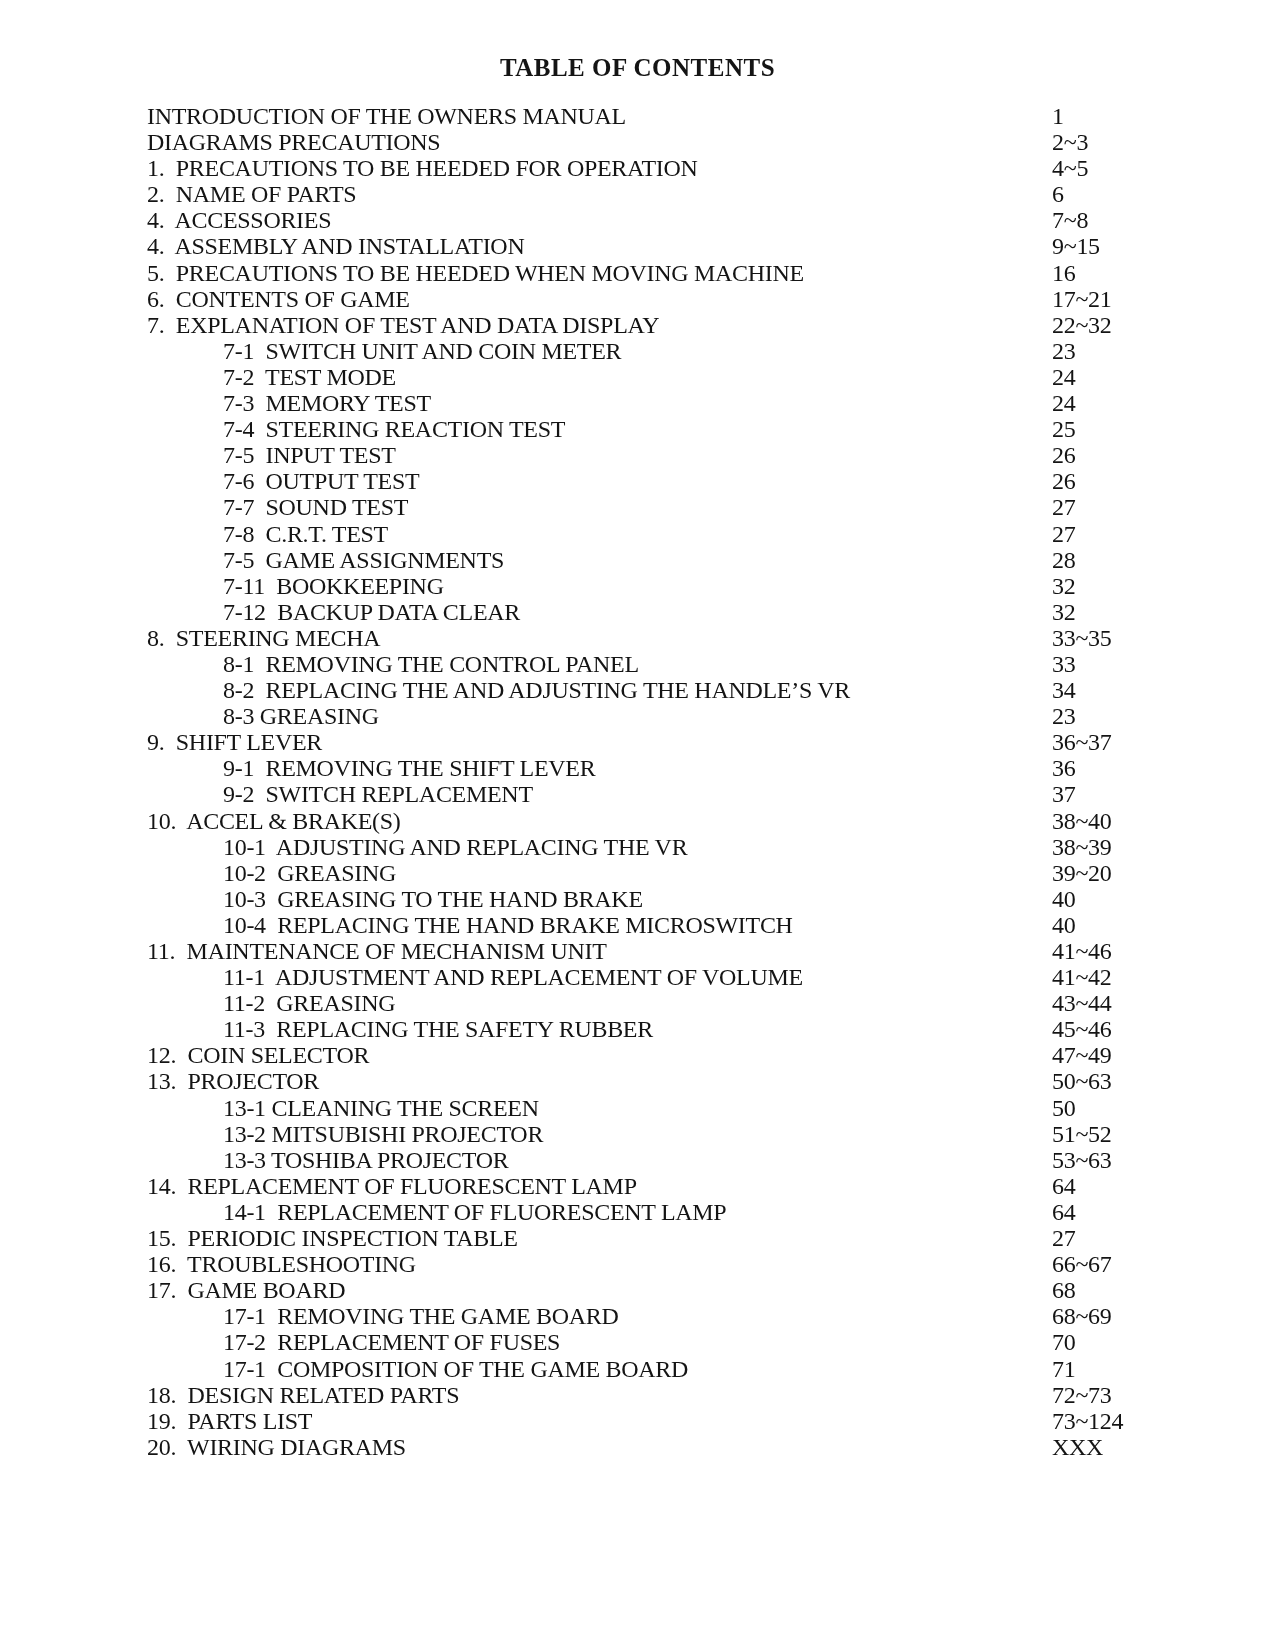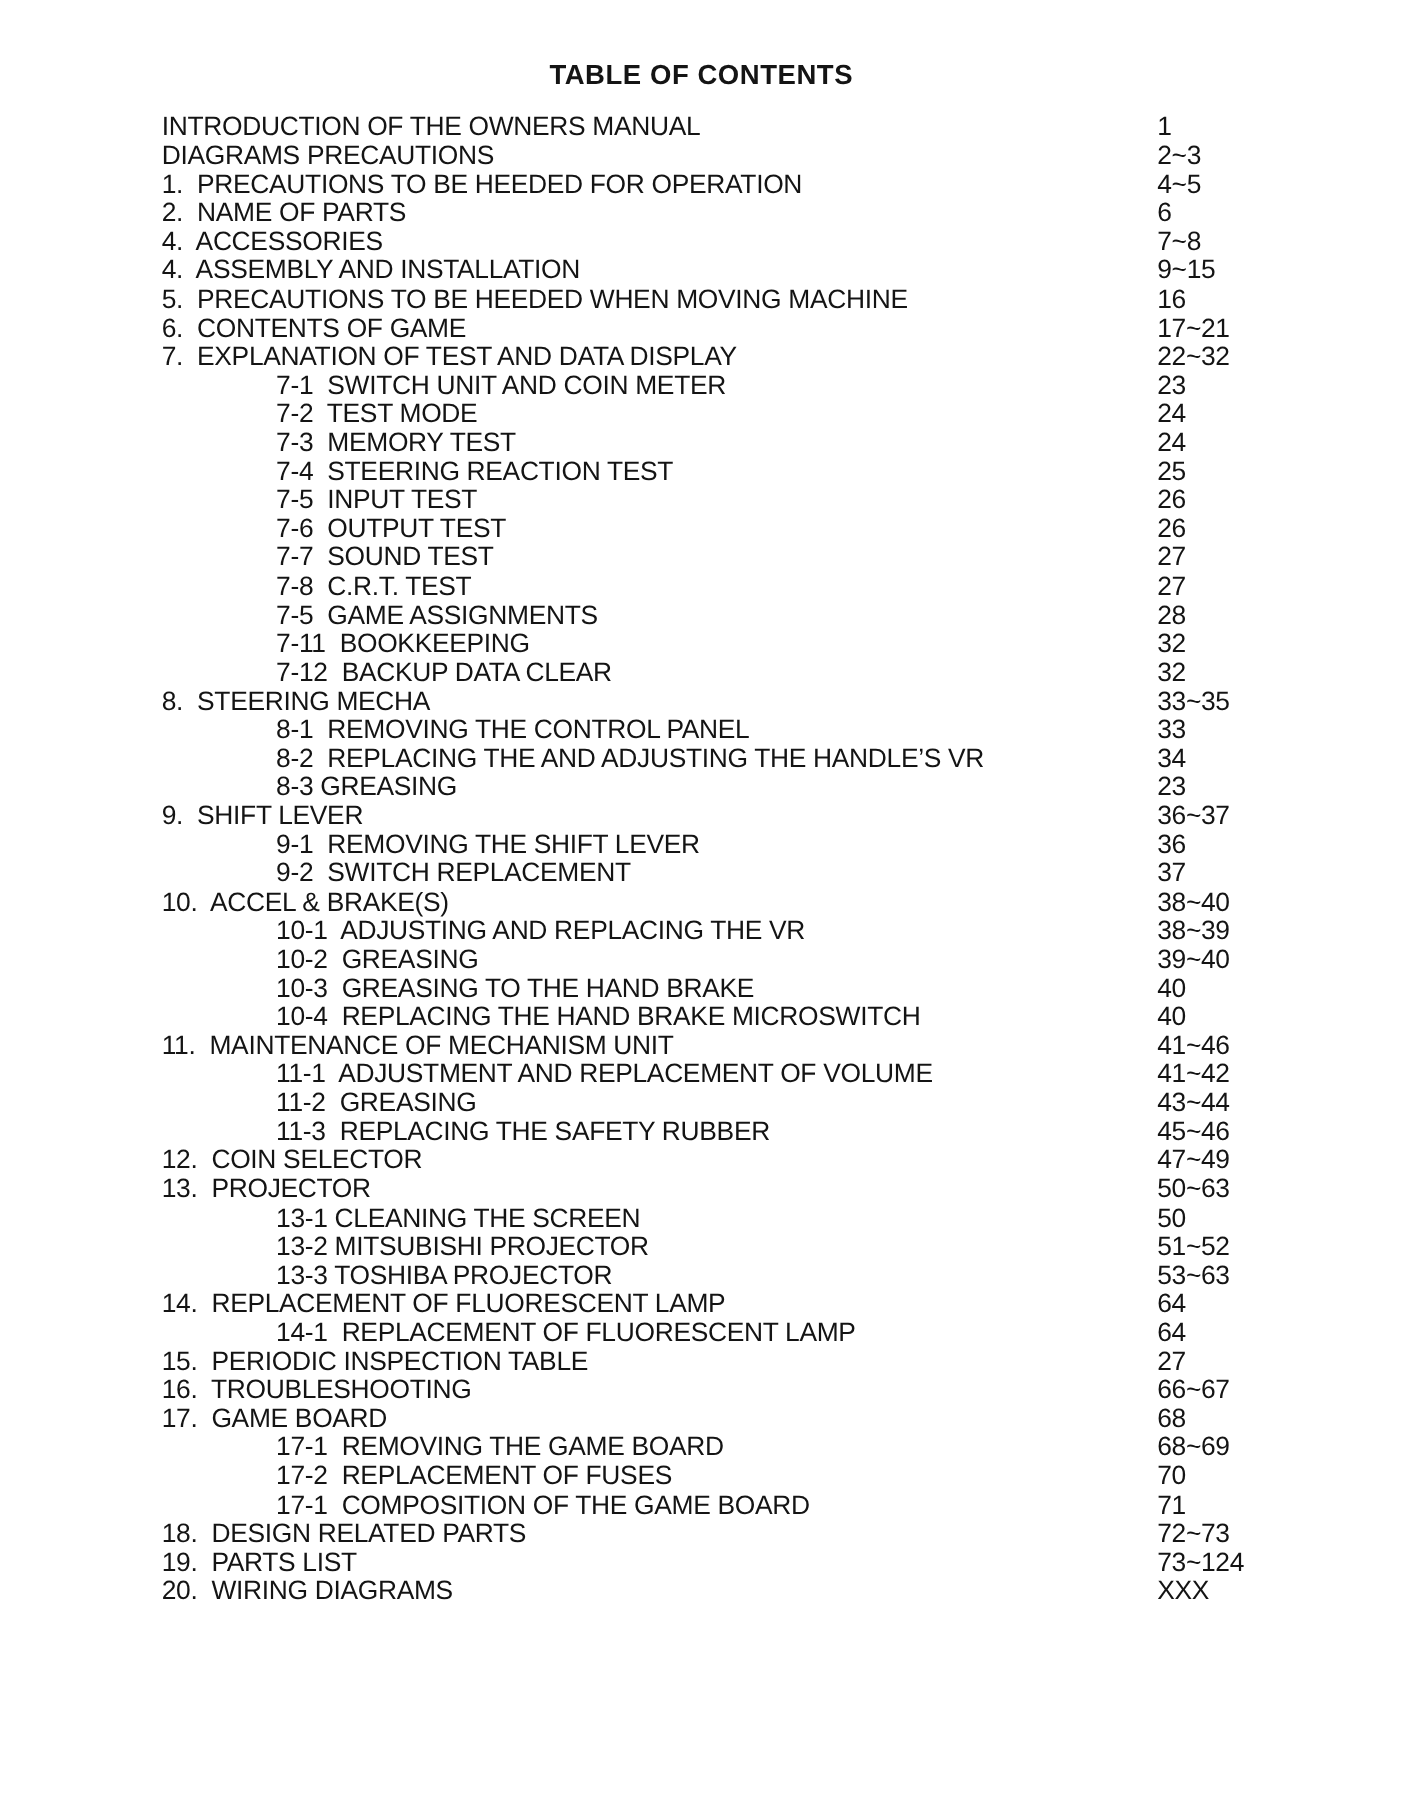--- a/index.html
+++ b/index.html
@@ -6,21 +6,21 @@
     margin: 0;
     padding: 0;
     background: #ffffff;
   }
   .page {
     position: relative;
     width: 1275px;
     height: 1650px;
     background: #ffffff;
     overflow: hidden;
-    font-family: Liberation Sans, sans-serif;
+    font-family: Liberation Serif, serif;
     color: #141414;
   }
   .doc-title {
     position: absolute;
     top: 54px;
     left: 0;
     right: 0;
     text-align: center;
     font-size: 25px;
     font-weight: bold;
@@ -41,21 +41,20 @@
   }
   .toc-row .label {
     position: absolute;
     left: 147px;
     top: 0;
     white-space: pre;
     letter-spacing: -0.3px;
   }
   .toc-row.lvl1 .label {
     left: 223px;
-    margin-left: 28px;
   }
   .toc-row .pages {
     position: absolute;
     left: 1052px;
     top: 0;
     white-space: pre;
     letter-spacing: -0.3px;
   }
 </style>
 </head>
@@ -176,21 +175,21 @@
       <div class="toc-row lvl0">
     <span class="label">10.  ACCEL &amp; BRAKE(S)</span>
     <span class="pages">38~40</span>
   </div>
       <div class="toc-row lvl1">
     <span class="label">10-1  ADJUSTING AND REPLACING THE VR</span>
     <span class="pages">38~39</span>
   </div>
       <div class="toc-row lvl1">
     <span class="label">10-2  GREASING</span>
-    <span class="pages">39~40</span>
+    <span class="pages">39~20</span>
   </div>
       <div class="toc-row lvl1">
     <span class="label">10-3  GREASING TO THE HAND BRAKE</span>
     <span class="pages">40</span>
   </div>
       <div class="toc-row lvl1">
     <span class="label">10-4  REPLACING THE HAND BRAKE MICROSWITCH</span>
     <span class="pages">40</span>
   </div>
       <div class="toc-row lvl0">

